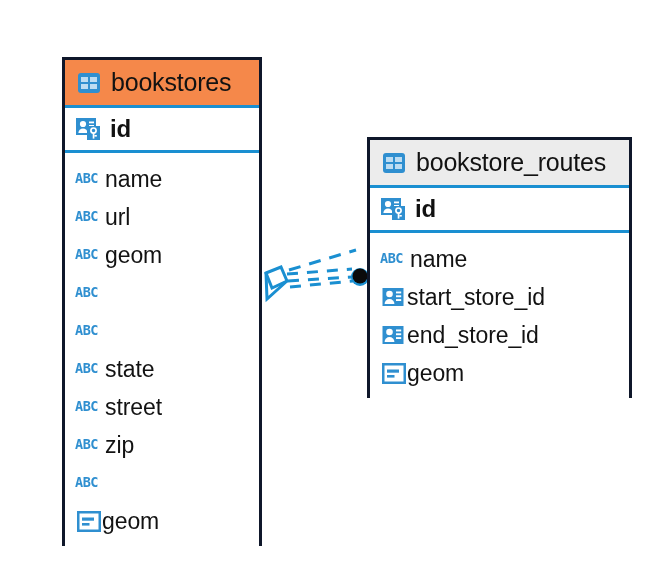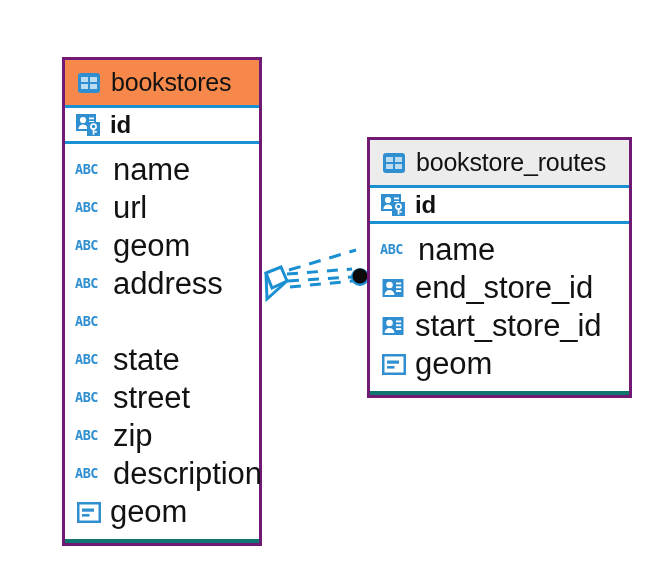--- a/index.html
+++ b/index.html
@@ -18,22 +18,22 @@
     position: relative;
     width: 654px;
     height: 570px;
     background: #ffffff;
   }
 
   
   .entity {
     position: absolute;
     box-sizing: border-box;
-    border: 3px solid #701a75;
-    background: #0f766e;
+    border: 3px solid #0f172a;
+    background: #737373;
   }
   .entity-header {
     box-sizing: border-box;
     display: flex;
     align-items: center;
     gap: 9px;
     padding: 0 10px;
     height: 48px;
     border-bottom: 3px solid #1a8fd1;
   }
@@ -45,43 +45,42 @@
     letter-spacing: -0.2px;
     white-space: nowrap;
   }
 
   .pk-row {
     box-sizing: border-box;
     display: flex;
     align-items: center;
     gap: 8px;
     padding: 0 10px;
-    height: 36px;
+    height: 45px;
     border-bottom: 3px solid #1a8fd1;
     background: #ffffff;
   }
   .pk-row .field-label {
     font-weight: bold;
     font-size: 24px;
     color: #111111;
   }
 
   .field-list {
     padding: 7px 0 8px 0;
     background: #ffffff;
   }
   .field-row {
     display: flex;
     align-items: center;
-    gap: 8px;
     padding: 0 10px;
     height: 38px;
   }
   .field-label {
-    font-size: 31px;
+    font-size: 23px;
     color: #121212;
     white-space: nowrap;
     letter-spacing: -0.1px;
   }
 
   
   .ico {
     flex: 0 0 auto;
     display: inline-flex;
     align-items: center;
@@ -186,21 +185,20 @@
         <span class="field-label">url</span>
       </div>
 
       <div class="field-row">
         <span class="ico ico-abc">ABC</span>
         <span class="field-label">geom</span>
       </div>
 
       <div class="field-row">
         <span class="ico ico-abc">ABC</span>
-        <span class="field-label">address</span>
       </div>
 
       <div class="field-row">
         <span class="ico ico-abc">ABC</span>
       </div>
 
       <div class="field-row">
         <span class="ico ico-abc">ABC</span>
         <span class="field-label">state</span>
       </div>
@@ -210,21 +208,20 @@
         <span class="field-label">street</span>
       </div>
 
       <div class="field-row">
         <span class="ico ico-abc">ABC</span>
         <span class="field-label">zip</span>
       </div>
 
       <div class="field-row">
         <span class="ico ico-abc">ABC</span>
-        <span class="field-label">description</span>
       </div>
 
       <div class="field-row">
         <span class="ico">
           <svg width="24" height="21" viewBox="0 0 24 21">
             <rect x="1.2" y="1.2" width="21.6" height="18.6" fill="#ffffff" stroke="#2f8fd0" stroke-width="2.6"></rect>
             <rect x="5" y="6.5" width="12" height="3.2" fill="#2f8fd0"></rect>
             <rect x="5" y="12" width="7.5" height="2.6" fill="#2f8fd0"></rect>
           </svg>
         </span>
@@ -278,35 +275,35 @@
         <span class="ico">
           <svg width="23" height="21" viewBox="0 0 23 21">
             <rect x="0.5" y="1" width="21" height="18" fill="#2f8fd0"></rect>
             <circle cx="7.5" cy="7" r="3.3" fill="#ffffff"></circle>
             <path d="M 2.6 17 a 4.9 4.9 0 0 1 9.8 0 z" fill="#ffffff"></path>
             <rect x="14" y="4.5" width="5.2" height="1.9" fill="#ffffff"></rect>
             <rect x="14" y="8.3" width="5.2" height="1.9" fill="#ffffff"></rect>
             <rect x="14" y="12.1" width="5.2" height="1.9" fill="#ffffff"></rect>
           </svg>
         </span>
-        <span class="field-label">end_store_id</span>
+        <span class="field-label">start_store_id</span>
       </div>
 
       <div class="field-row">
         <span class="ico">
           <svg width="23" height="21" viewBox="0 0 23 21">
             <rect x="0.5" y="1" width="21" height="18" fill="#2f8fd0"></rect>
             <circle cx="7.5" cy="7" r="3.3" fill="#ffffff"></circle>
             <path d="M 2.6 17 a 4.9 4.9 0 0 1 9.8 0 z" fill="#ffffff"></path>
             <rect x="14" y="4.5" width="5.2" height="1.9" fill="#ffffff"></rect>
             <rect x="14" y="8.3" width="5.2" height="1.9" fill="#ffffff"></rect>
             <rect x="14" y="12.1" width="5.2" height="1.9" fill="#ffffff"></rect>
           </svg>
         </span>
-        <span class="field-label">start_store_id</span>
+        <span class="field-label">end_store_id</span>
       </div>
 
       <div class="field-row">
         <span class="ico">
           <svg width="24" height="21" viewBox="0 0 24 21">
             <rect x="1.2" y="1.2" width="21.6" height="18.6" fill="#ffffff" stroke="#2f8fd0" stroke-width="2.6"></rect>
             <rect x="5" y="6.5" width="12" height="3.2" fill="#2f8fd0"></rect>
             <rect x="5" y="12" width="7.5" height="2.6" fill="#2f8fd0"></rect>
           </svg>
         </span>

